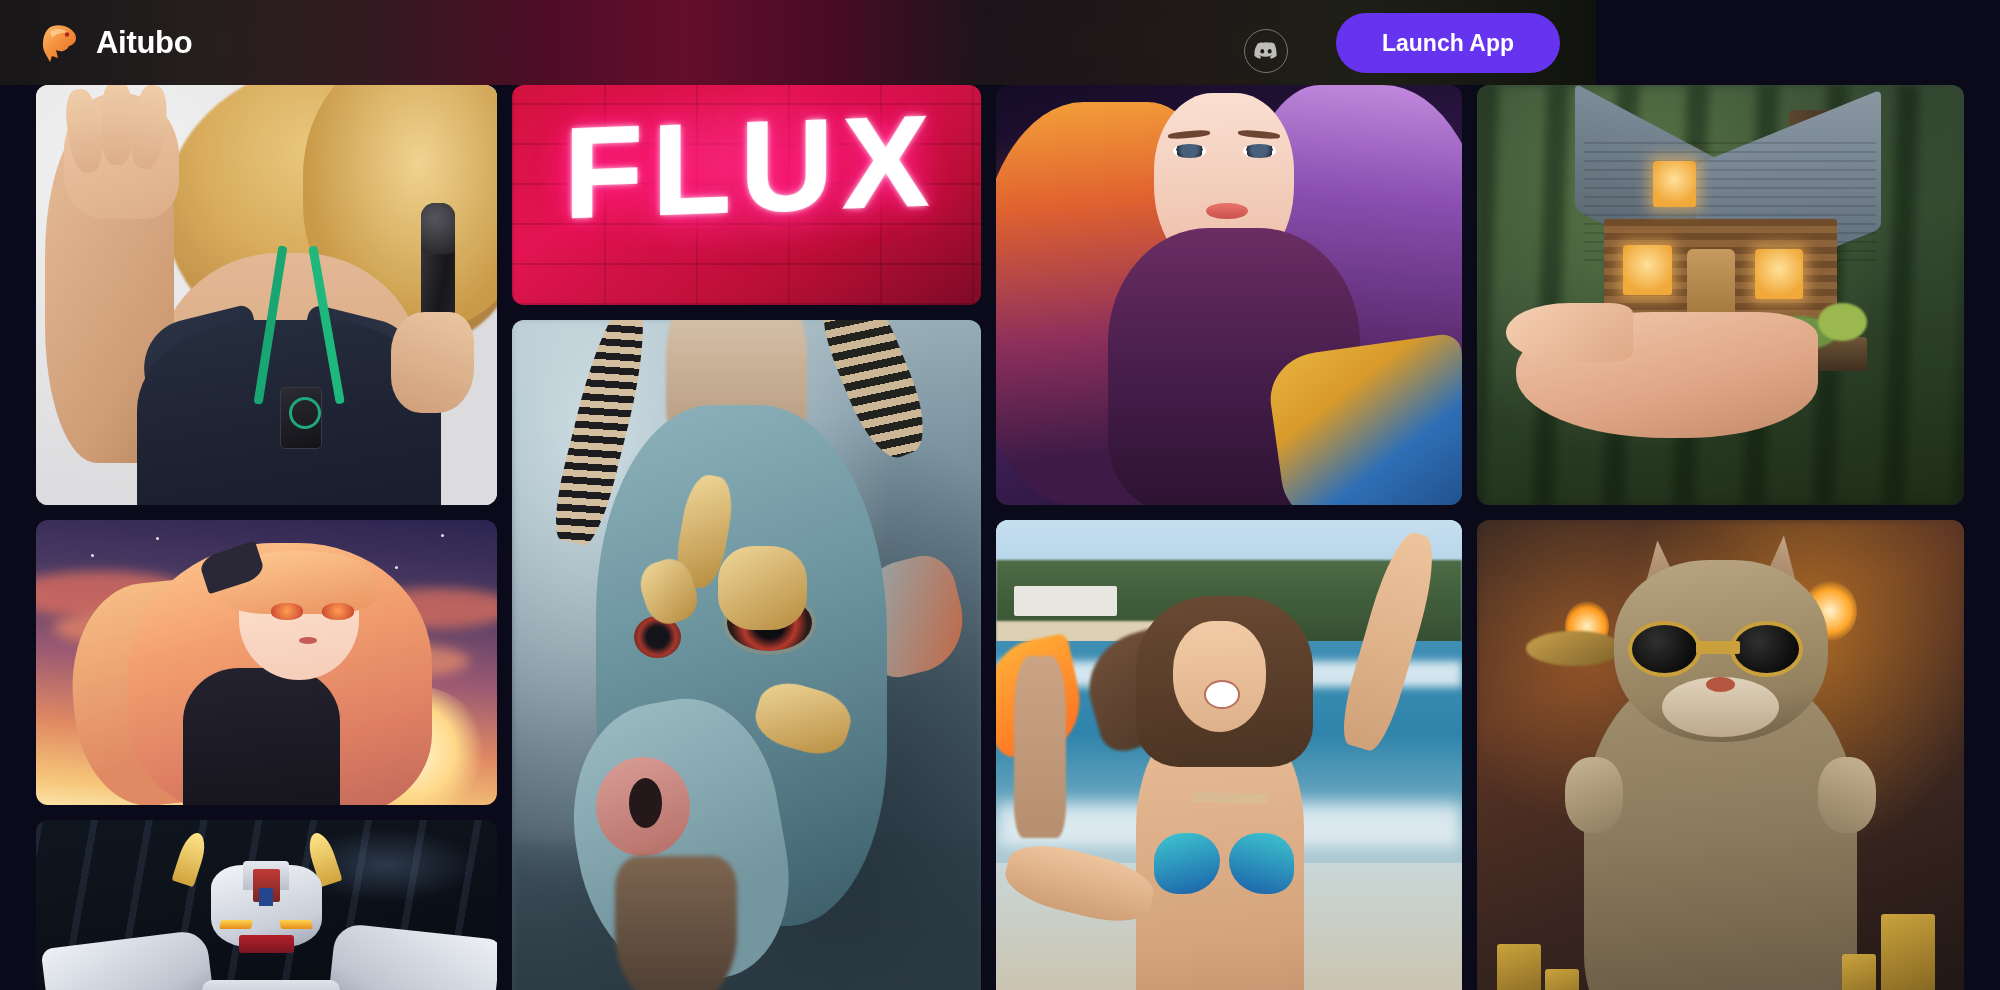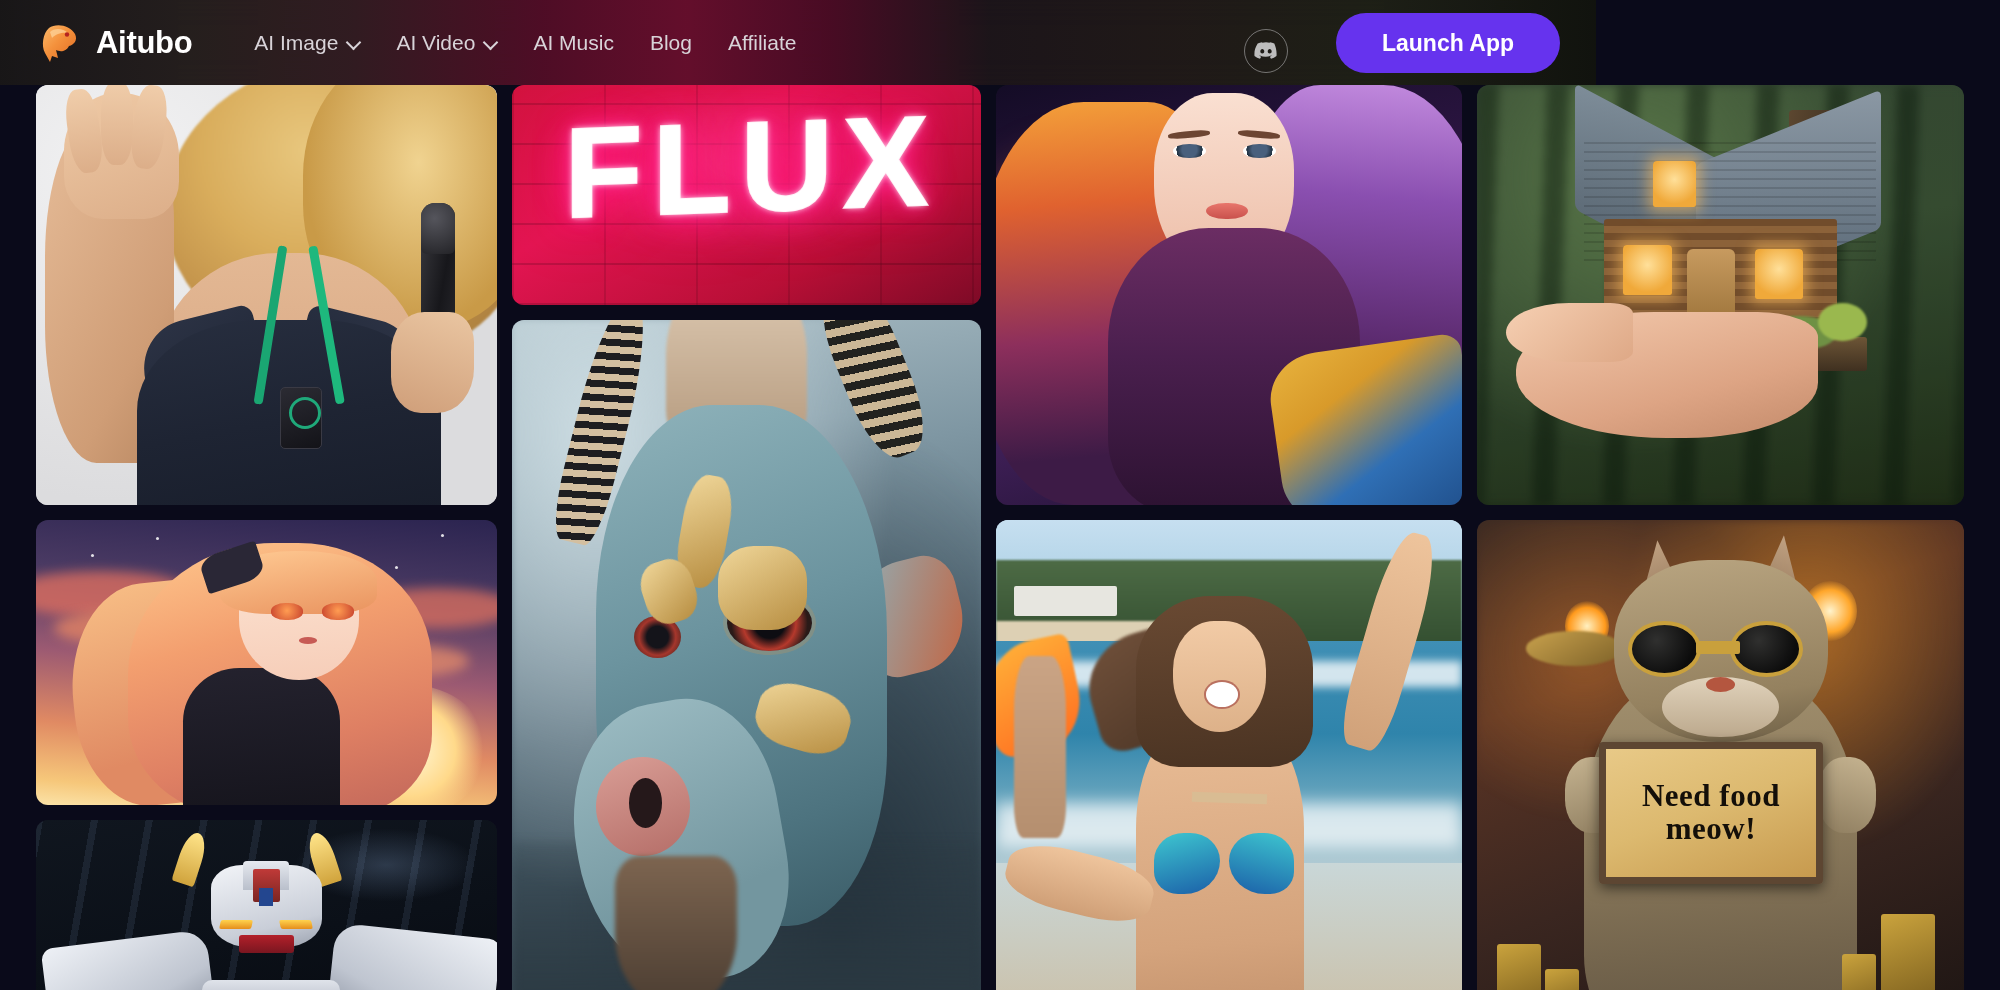--- a/index.html
+++ b/index.html
@@ -593,24 +593,20 @@
             <div class="earR"></div>
           <div class="body"></div>
           <div class="head"></div>
           <div class="muzz"></div>
           <div class="gogL"></div>
             <div class="gogR"></div>
             <div class="gogbar"></div>
           <div class="nose"></div>
           <div class="pawL"></div>
             <div class="pawR"></div>
-          <div class="sign">
-            <span>Need food</span>
-            <span>meow!</span>
-          </div>
 
           <div class="brass br1"></div>
             <div class="brass br2"></div>
           <div class="brass br3"></div>
             <div class="brass br4"></div>
         </div>
       </div>
 
     </div>
   </div>
@@ -628,39 +624,20 @@
             </linearGradient>
           </defs>
           <path d="M13 8 C20 3 34 5 39 14 C42 20 38 25 33 26 C30 32 24 32 20 30 L22 38 L16 36 L14 42 L9 33 C5 26 7 13 13 8 Z" fill="url(#lg)"></path>
           <path d="M14 12 C18 8 27 8 32 13 C28 12 20 13 16 18 Z" fill="#fdd39a" opacity="0.75"></path>
           <circle cx="31" cy="14.5" r="2.2" fill="#b5231f"></circle>
         </svg>
       </span>
       <span class="brand-name">Aitubo</span>
     </div>
 
-    <div class="nav">
-      <div class="nav-item">
-        <span>AI Image</span>
-        <span class="chev"></span>
-      </div>
-      <div class="nav-item">
-        <span>AI Video</span>
-        <span class="chev"></span>
-      </div>
-      <div class="nav-item">
-        <span>AI Music</span>
-      </div>
-      <div class="nav-item">
-        <span>Blog</span>
-      </div>
-      <div class="nav-item">
-        <span>Affiliate</span>
-      </div>
-    </div>
 
     <div class="right">
       <div class="discord">
         <svg viewBox="0 0 24 18" width="24" height="18" fill="#bdbdbd">
           <path d="M20.3 1.6A18 18 0 0 0 15.9.3l-.2.4a16.6 16.6 0 0 0-7.4 0L8.1.3A18 18 0 0 0 3.7 1.6C.9 5.8.1 9.9.5 13.9a18.2 18.2 0 0 0 5.5 2.8l1.2-1.9c-.7-.3-1.3-.6-1.9-1l.5-.4a13 13 0 0 0 11.4 0l.5.4c-.6.4-1.2.7-1.9 1l1.2 1.9a18.2 18.2 0 0 0 5.5-2.8c.5-4.7-.8-8.7-2.2-12.3ZM8.3 11.5c-1.1 0-2-1-2-2.3s.9-2.3 2-2.3 2 1 2 2.3-.9 2.3-2 2.3Zm7.4 0c-1.1 0-2-1-2-2.3s.9-2.3 2-2.3 2 1 2 2.3-.9 2.3-2 2.3Z"></path>
         </svg>
       </div>
       <button class="launch-btn">Launch App</button>
     </div>
 

